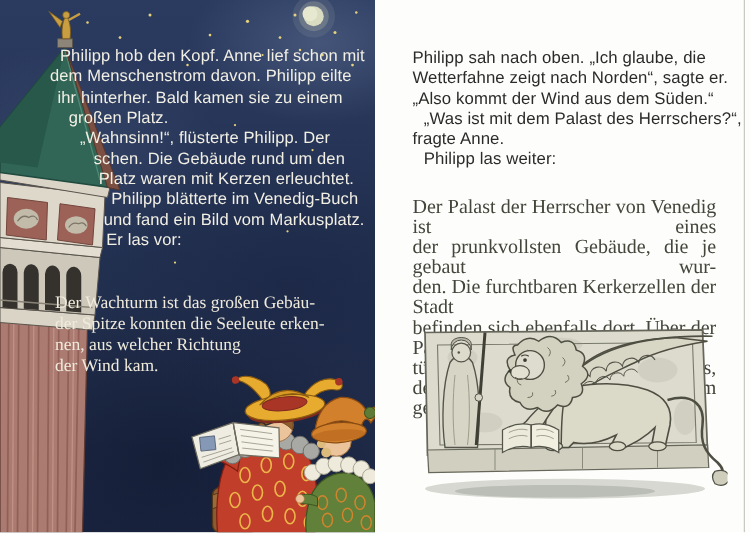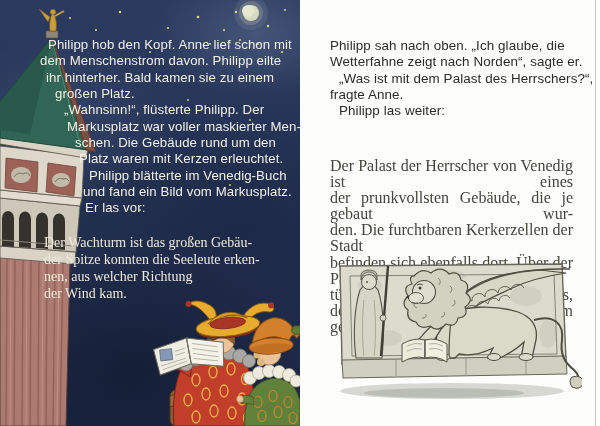--- a/index.html
+++ b/index.html
@@ -223,41 +223,41 @@
         </g>
       </g>
     </svg>
 
     <div class="left-text">
       <div class="ln" style="padding-left:10px">Philipp hob den Kopf. Anne lief schon mit</div>
       <div class="ln" style="padding-left:2px">dem Menschenstrom davon. Philipp eilte</div>
       <div class="ln" style="padding-left:8px">ihr hinterher. Bald kamen sie zu einem</div>
       <div class="ln" style="padding-left:17px">großen Platz.</div>
       <div class="ln" style="padding-left:26px">„Wahnsinn!“, flüsterte Philipp. Der</div>
-      <div class="ln" style="padding-left:29px">Markusplatz war voller maskierter Men-</div>
       <div class="ln" style="padding-left:37px">schen. Die Gebäude rund um den</div>
       <div class="ln" style="padding-left:41px">Platz waren mit Kerzen erleuchtet.</div>
       <div class="ln" style="padding-left:51px">Philipp blätterte im Venedig-Buch</div>
       <div class="ln" style="padding-left:45px">und fand ein Bild vom Markusplatz.</div>
       <div class="ln" style="padding-left:47px">Er las vor:</div>
     </div>
 
     <div class="left-quote">
       <div class="ln">Der Wachturm ist das großen Gebäu-</div>
       <div class="ln">der Spitze konnten die Seeleute erken-</div>
       <div class="ln">nen, aus welcher Richtung</div>
       <div class="ln">der Wind kam.</div>
     </div>
   </div>
 
   <div class="page-right">
 
     <div class="right-text">
       <div class="ln">Philipp sah nach oben. „Ich glaube, die</div>
       <div class="ln">Wetterfahne zeigt nach Norden“, sagte er.</div>
+      <div class="ln">„Also kommt der Wind aus dem Süden.“</div>
       <div class="ln ind">„Was ist mit dem Palast des Herrschers?“,</div>
       <div class="ln">fragte Anne.</div>
       <div class="ln ind">Philipp las weiter:</div>
     </div>
 
     <div class="right-quote">
       <div class="jl">Der Palast der Herrscher von Venedig ist eines</div>
       <div class="jl">der prunkvollsten Gebäude, die je gebaut wur-</div>
       <div class="jl">den. Die furchtbaren Kerkerzellen der Stadt</div>
       <div class="jl">befinden sich ebenfalls dort. Über der Palast-</div>

